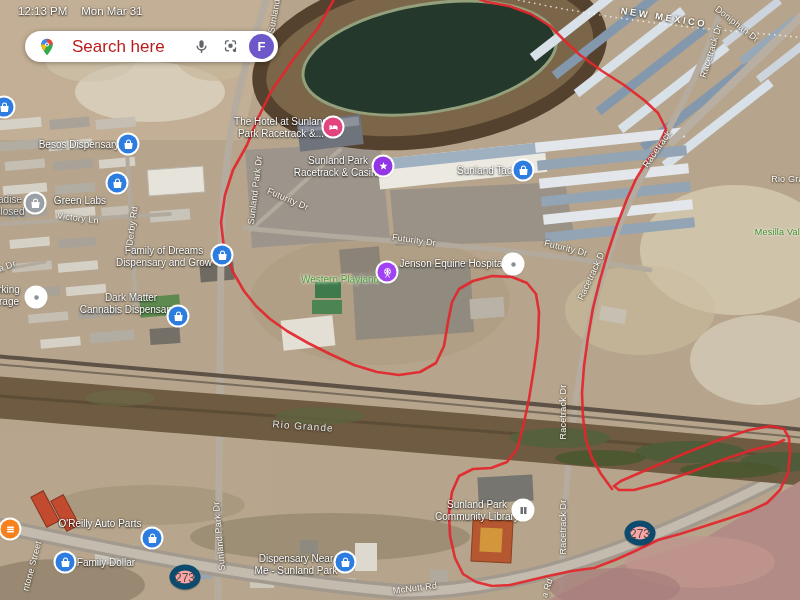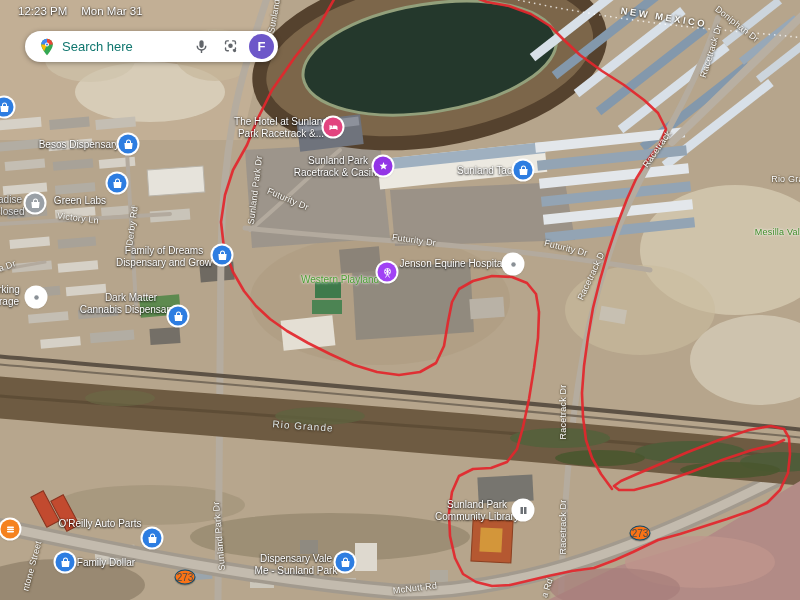--- a/index.html
+++ b/index.html
@@ -8,21 +8,21 @@
   svg.mapcanvas{position:absolute;left:0;top:0;}
 
   
   .statusbar{position:absolute;left:18px;top:5px;color:#fff;font-size:11.5px;
     text-shadow:0 1px 2px rgba(0,0,0,.8),0 0 2px rgba(0,0,0,.6);display:flex;gap:14px;z-index:30;}
 
   
   .searchbar{position:absolute;left:25px;top:31px;width:253px;height:31px;background:#fff;
     border-radius:17px;display:flex;align-items:center;padding:0 4px 0 10px;box-sizing:border-box;
     box-shadow:0 1px 5px rgba(0,0,0,.35);z-index:30;}
-  .searchbar .q{flex:1;margin-left:5px;font-size:13px;color:#0f766e;}
+  .searchbar .q{flex:1;margin-left:15px;font-size:17px;color:#b91c1c;}
   .sb-ic{width:18px;height:18px;margin-left:11px;display:flex;align-items:center;justify-content:center;}
   .avatar{width:25px;height:25px;border-radius:50%;background:#6d57c9;color:#fff;font-size:13px;
     font-weight:bold;display:flex;align-items:center;justify-content:center;margin-left:10px;}
 
   
   .road-label{position:absolute;transform:translate(-50%,-50%) rotate(var(--r,0deg));
     color:#fdfdfc;font-size:9px;white-space:nowrap;letter-spacing:.2px;z-index:10;
     text-shadow:0 0 2px rgba(55,45,30,.95),0 1px 2px rgba(55,45,30,.7);}
   .road-label.big{font-size:9.5px;letter-spacing:2.5px;font-weight:bold;}
   .road-label.river{color:#dde4e4;font-size:10px;letter-spacing:1px;}
@@ -34,22 +34,22 @@
   .poi-label span{display:block;}
   .poi-label.gray{color:#e3e3e3;}
   .poi-label.green{color:#4b9e33;text-shadow:0 0 2px rgba(255,255,255,.95),0 0 3px rgba(255,255,255,.85);}
   .poi-icon{position:absolute;width:19px;height:19px;border-radius:50%;transform:translate(-50%,-50%);
     display:flex;align-items:center;justify-content:center;z-index:13;
     box-shadow:0 0 0 2px #fff,0 1px 3px rgba(0,0,0,.45);}
   .poi-icon svg{width:12px;height:12px;}
   .ic-blue{background:#2d7de1;} .ic-pink{background:#e2447f;} .ic-purple{background:#9334e6;}
   .ic-lav{background:#a142f4;} .ic-orange{background:#f5821f;} .ic-gray{background:#9aa0a6;}
   .ic-white{background:#fff;}
-  .shield{position:absolute;transform:translate(-50%,-50%);background:#f97316;border:1px solid #0c4a6e;
-    border-radius:50%;width:19px;height:13px;font-size:10px;color:#4c4c4c;display:flex;align-items:center;
+  .shield{position:absolute;transform:translate(-50%,-50%);background:#fca5a5;border:6px solid #0c4a6e;
+    border-radius:50%;width:19px;height:13px;font-size:12px;color:#4c4c4c;display:flex;align-items:center;
     justify-content:center;z-index:11;box-shadow:0 1px 1px rgba(0,0,0,.3);}
 </style>
 </head>
 <body>
 
 <div class="stage">
 
   <svg class="mapcanvas" width="800" height="600" viewBox="0 0 800 600">
 
     <g>
@@ -339,21 +339,21 @@
   <div class="poi">
     <div class="poi-icon ic-blue" style="left:65px;top:562px">
         <svg viewBox="0 0 24 24">
           <path d="M7 9V7a5 5 0 0 1 10 0v2h3.2l-1.2 12H5L3.8 9H7zm2 0h6V7a3 3 0 0 0-6 0v2z" fill="#fff"></path>
         </svg>
       </div>
     <div class="poi-label" style="left:106px;top:563px">Family Dollar</div>
   </div>
   <div class="poi">
     <div class="poi-label" style="left:296px;top:565px">
-      <span>Dispensary Vale</span>
+      <span>Dispensary Near</span>
         <span>Me - Sunland Park</span>
     </div>
     <div class="poi-icon ic-blue" style="left:345px;top:562px">
         <svg viewBox="0 0 24 24">
           <path d="M7 9V7a5 5 0 0 1 10 0v2h3.2l-1.2 12H5L3.8 9H7zm2 0h6V7a3 3 0 0 0-6 0v2z" fill="#fff"></path>
         </svg>
       </div>
   </div>
   <div class="poi">
     <div class="poi-label gray" style="left:10px;top:206px">
@@ -386,21 +386,21 @@
         </g>
       </svg>
     </div>
   <div class="poi-icon ic-blue" style="left:4px;top:107px">
       <svg viewBox="0 0 24 24">
         <path d="M7 9V7a5 5 0 0 1 10 0v2h3.2l-1.2 12H5L3.8 9H7zm2 0h6V7a3 3 0 0 0-6 0v2z" fill="#fff"></path>
       </svg>
     </div>
 
   <div class="statusbar">
-    <span>12:23 PM</span>
+    <span>12:13 PM</span>
     <span>Mon Mar 31</span>
   </div>
 
   <div class="searchbar">
     <span class="sb-ic" style="margin-left:2px;width:20px;height:20px">
       <svg viewBox="0 0 24 24" width="20" height="20">
         <path d="M12 2a7 7 0 0 0-7 7c0 5 7 13 7 13s7-8 7-13a7 7 0 0 0-7-7z" fill="#34a853"></path>
         <path d="M12 2a7 7 0 0 0-7 7l7 .2z" fill="#4285f4"></path>
         <path d="M12 2a7 7 0 0 1 7 7l-7 .2z" fill="#ea4335"></path>
         <path d="M5 9c.4 2.4 2 5.3 3.6 7.8L12 9.2z" fill="#fbbc04"></path>

